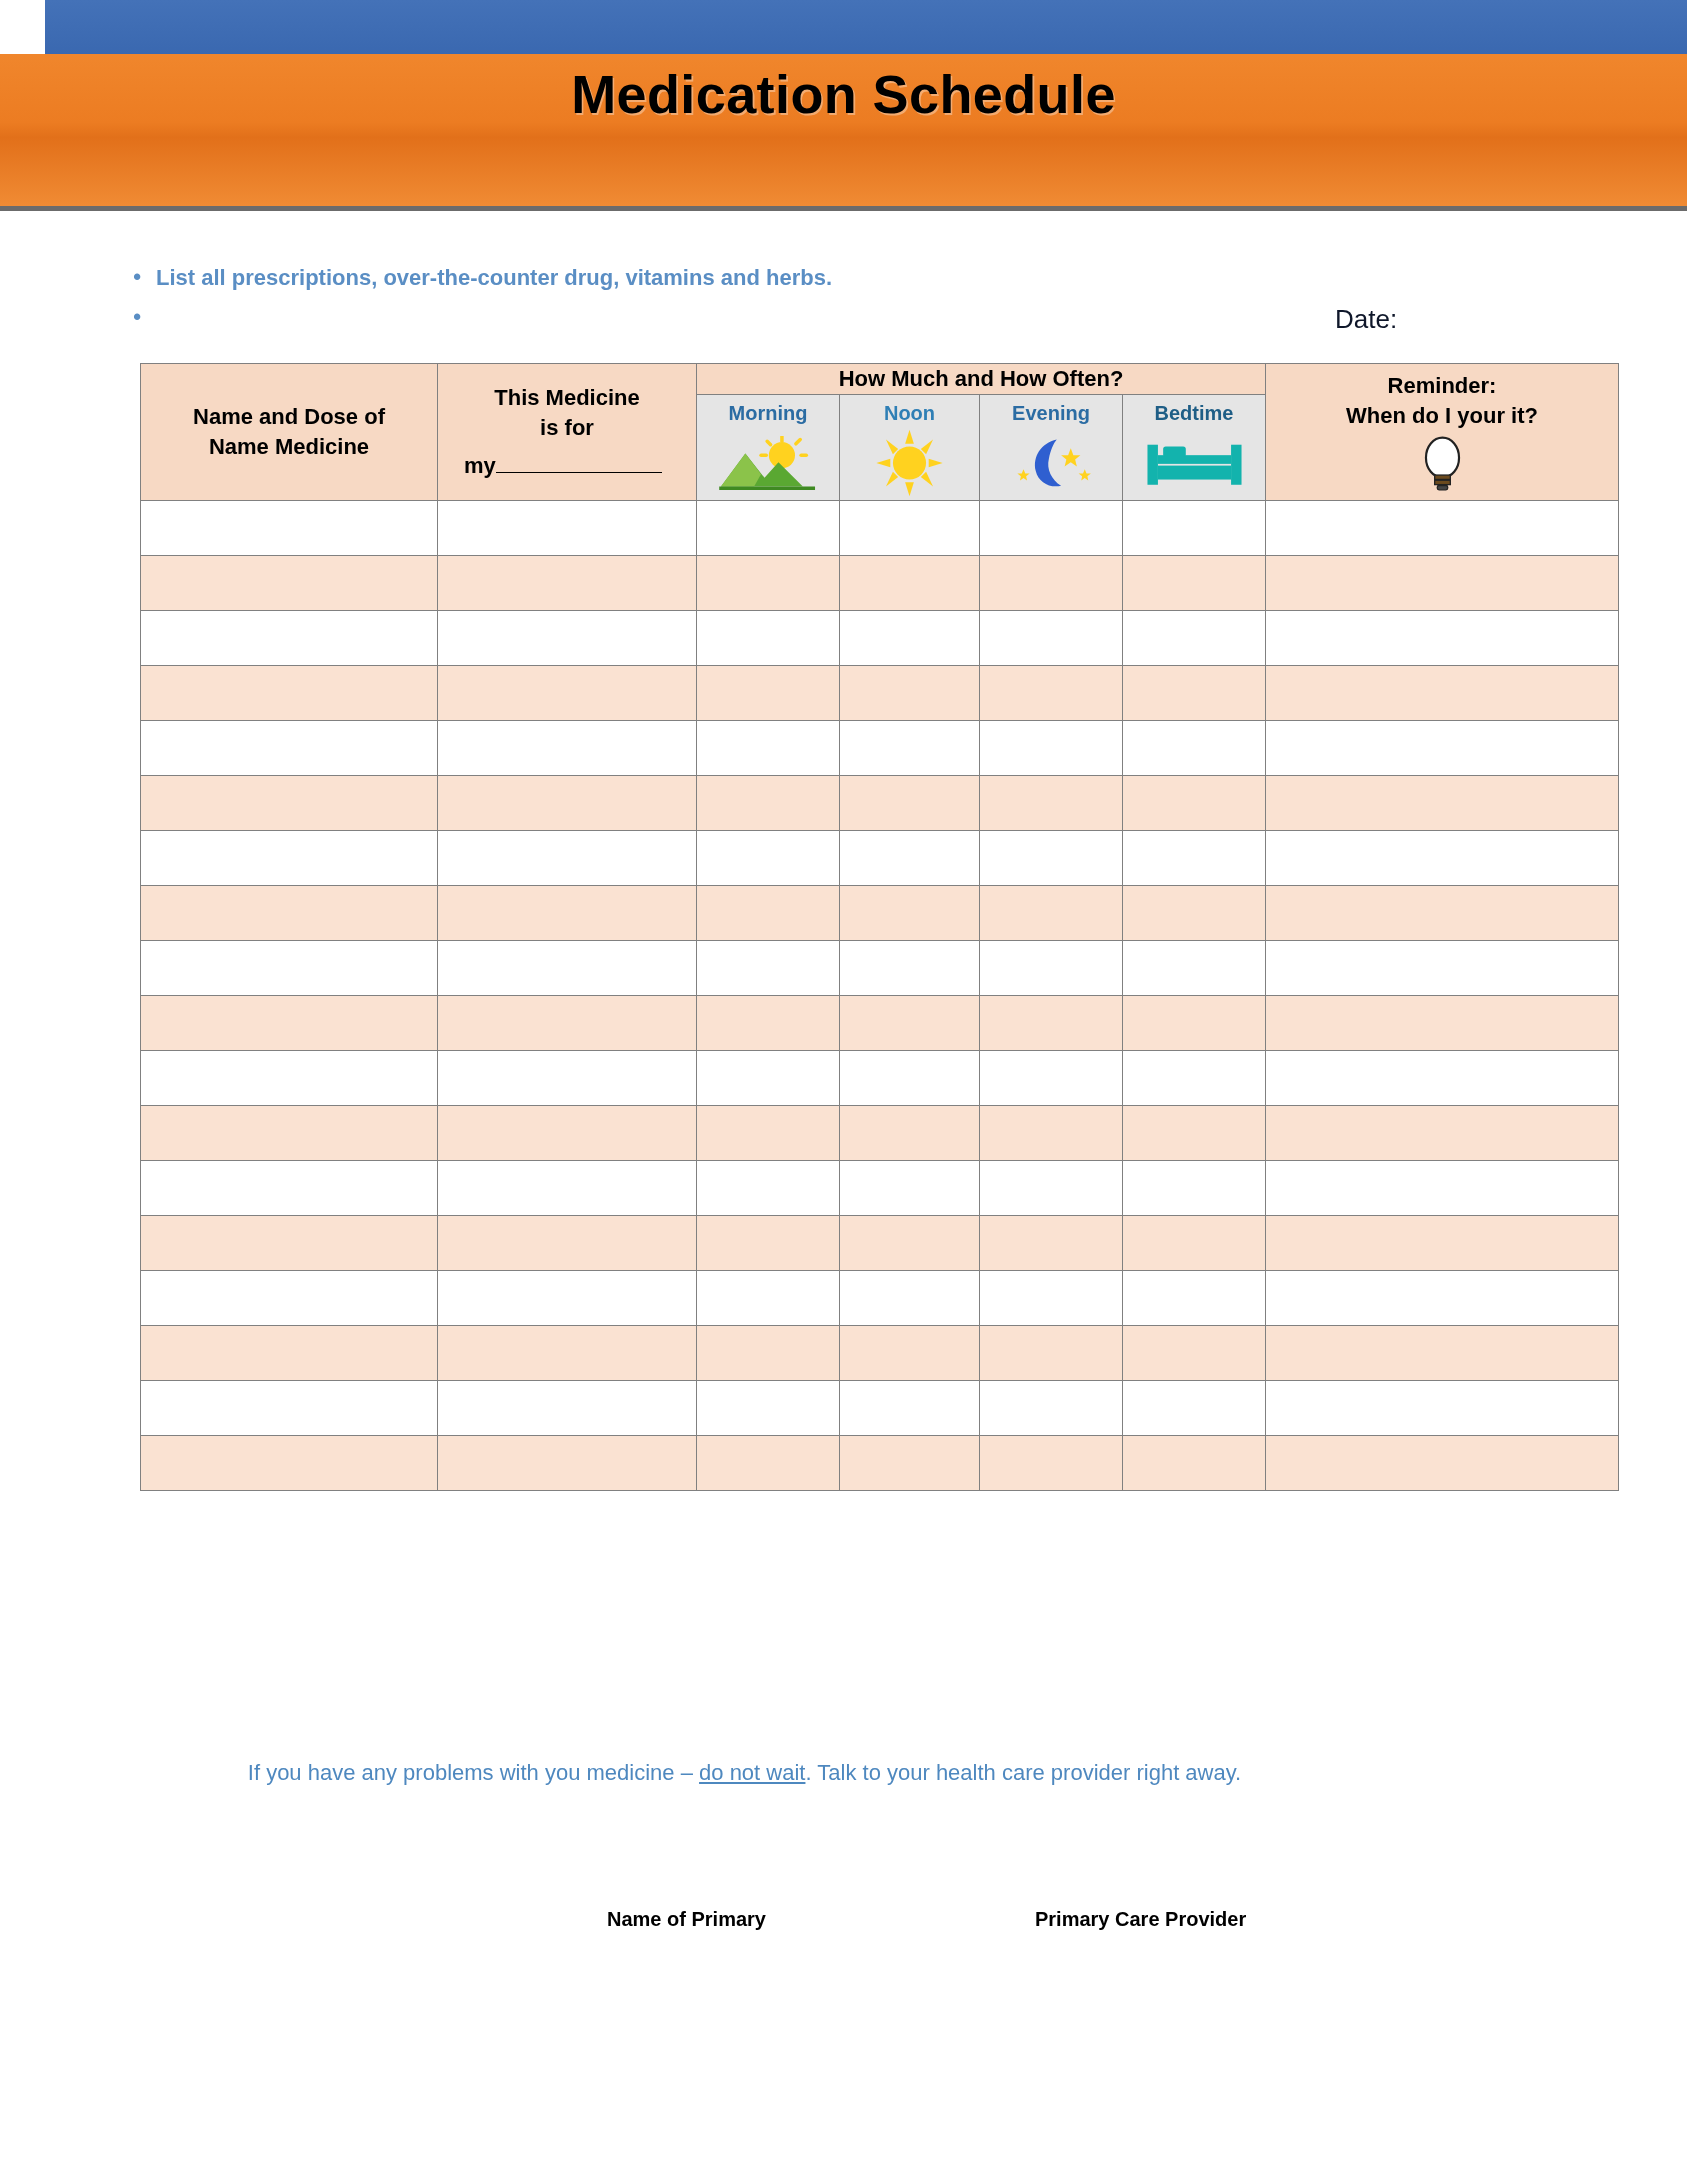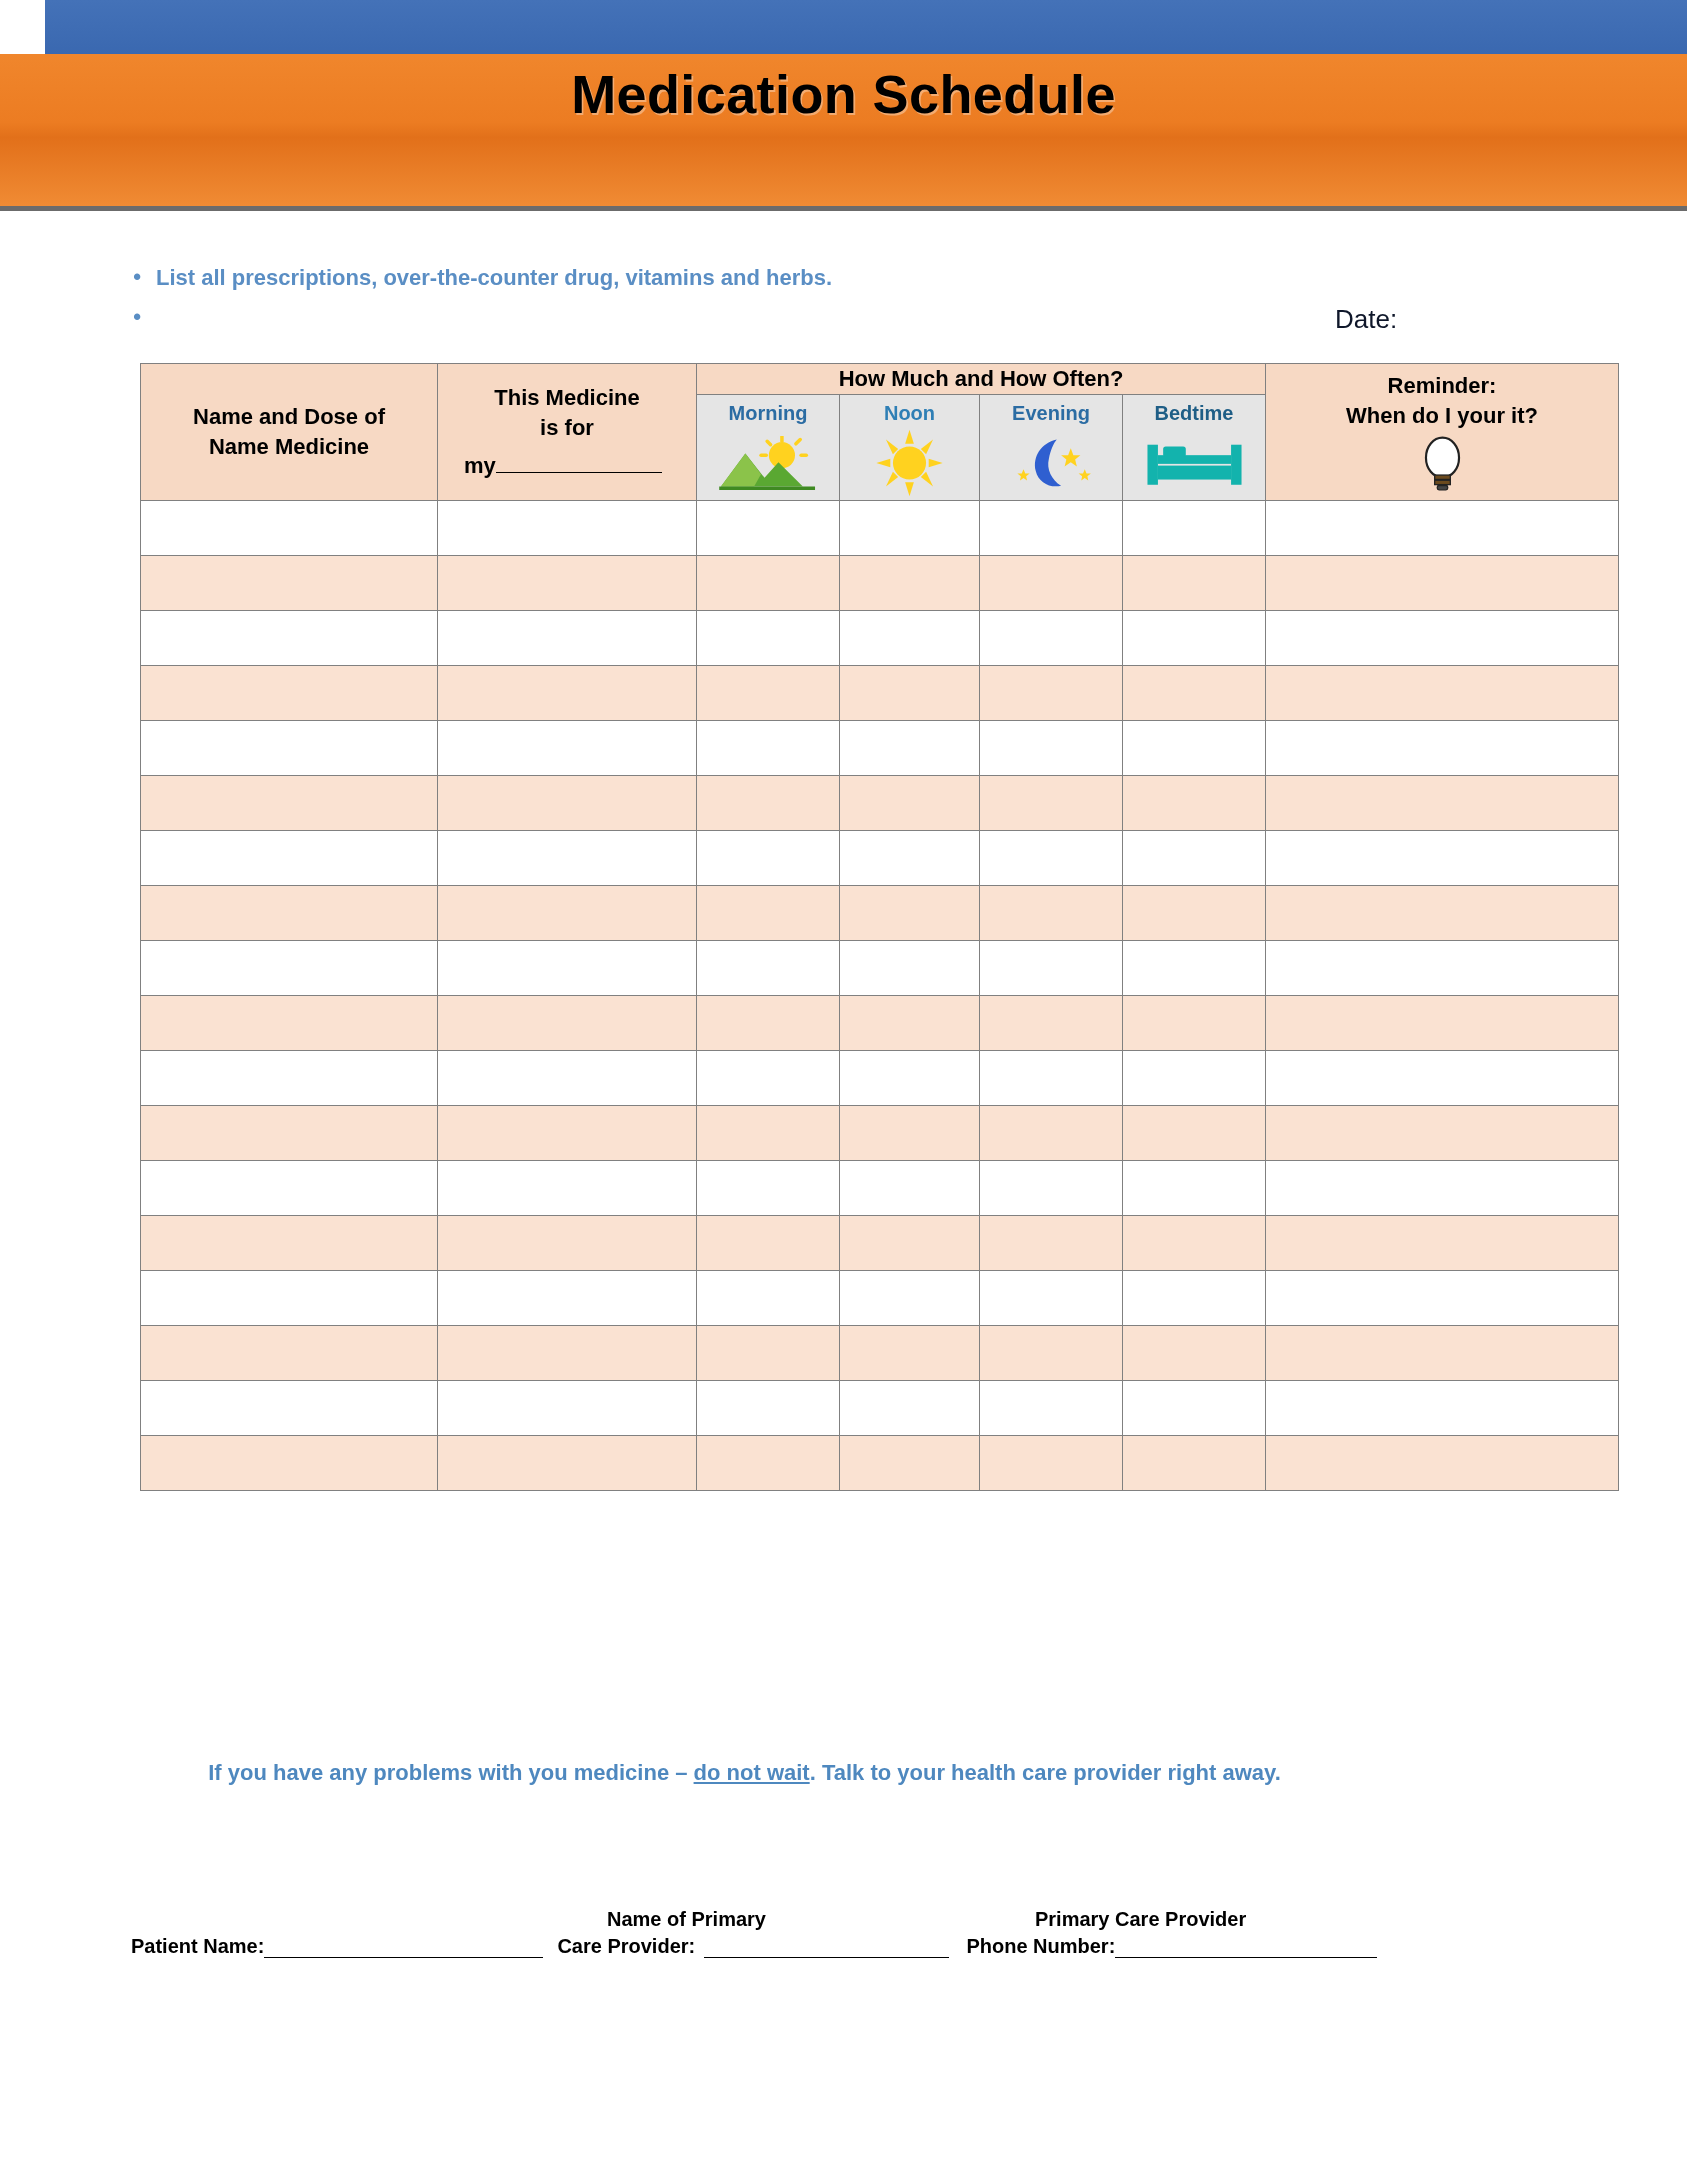--- a/index.html
+++ b/index.html
@@ -151,21 +151,21 @@
   }
 
   
   .footer-note {
     position: absolute;
     top: 1760px;
     left: 0;
     width: 1489px;
     text-align: center;
     font-size: 22px;
-    font-weight: bold;
+    font-weight: normal;
     color: #4e88bf;
   }
   .footer-note .u { text-decoration: underline; }
 
   
   .sig-block {
     position: absolute;
     top: 1908px;
     left: 131px;
     width: 1432px;
@@ -479,22 +479,14 @@
 <div class="footer-note">
   <span>If you have any problems with you medicine – </span><span class="u">do not wait</span><span>. Talk to your health care provider right away.</span>
 </div>
 
 <div class="sig-block">
   <div class="sig-top">
     <span class="s1"></span>
     <span class="s2">Name of Primary</span>
     <span class="s3">Primary Care Provider</span>
   </div>
-  <div class="sig-bot">
-    <span>Patient Name:</span>
-    <span class="line-fill" style="width:279px;"></span>
-    <span style="padding-left:14px;">Care Provider:</span>
-    <span class="line-fill" style="width:245px; margin-left:8.7px;"></span>
-    <span style="padding-left:17.5px;">Phone Number:</span>
-    <span class="line-fill" style="width:262px;"></span>
-  </div>
 </div>
 
 
 </body></html>

